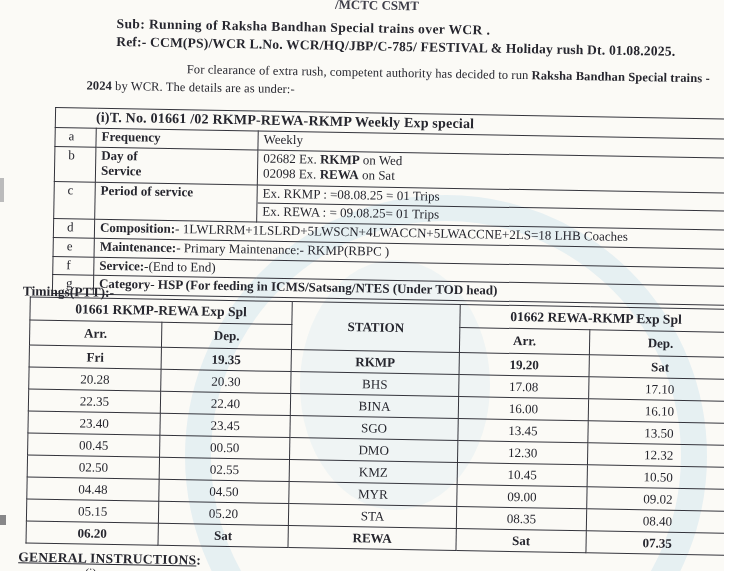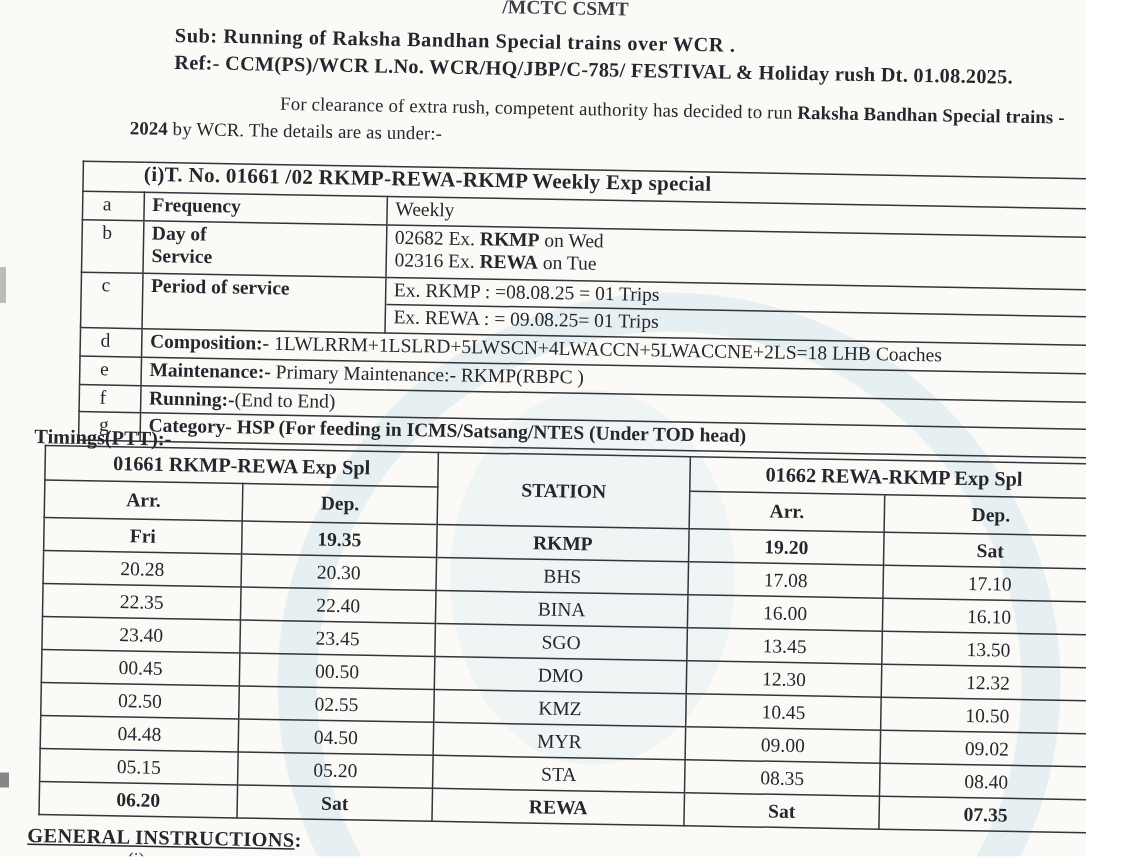--- a/index.html
+++ b/index.html
@@ -88,42 +88,42 @@
         <td>Weekly</td>
       </tr>
       <tr class="r-b">
         <td class="key">b</td>
         <td class="b">
           <div>Day of</div>
           <div>Service</div>
         </td>
         <td>
           <div><span>02682 Ex. </span><span class="b">RKMP</span><span> on Wed</span></div>
-          <div><span>02316 Ex. </span><span class="b">REWA</span><span> on Tue</span></div>
+          <div><span>02098 Ex. </span><span class="b">REWA</span><span> on Sat</span></div>
         </td>
       </tr>
       <tr class="r-c">
         <td class="key">c</td>
         <td class="b">Period of service</td>
         <td class="split">
           <div>Ex. RKMP : =08.08.25 = 01 Trips</div>
           <div>Ex. REWA : = 09.08.25= 01 Trips</div>
         </td>
       </tr>
       <tr class="r-d">
         <td class="key">d</td>
         <td colspan="2"><span class="b">Composition:-</span><span> 1LWLRRM+1LSLRD+5LWSCN+4LWACCN+5LWACCNE+2LS=18 LHB Coaches</span></td>
       </tr>
       <tr class="r-e">
         <td class="key">e</td>
         <td colspan="2"><span class="b">Maintenance:-</span><span> Primary Maintenance:- RKMP(RBPC )</span></td>
       </tr>
       <tr class="r-f">
         <td class="key">f</td>
-        <td colspan="2"><span class="b">Running:-</span><span>(End to End)</span></td>
+        <td colspan="2"><span class="b">Service:-</span><span>(End to End)</span></td>
       </tr>
       <tr class="r-g">
         <td class="key">g</td>
         <td colspan="2" class="b">Category- HSP (For feeding in ICMS/Satsang/NTES (Under TOD head)</td>
       </tr>
     </tbody>
       </table>
 
     <div class="timings-label">Timings(PTT):-</div>
 

